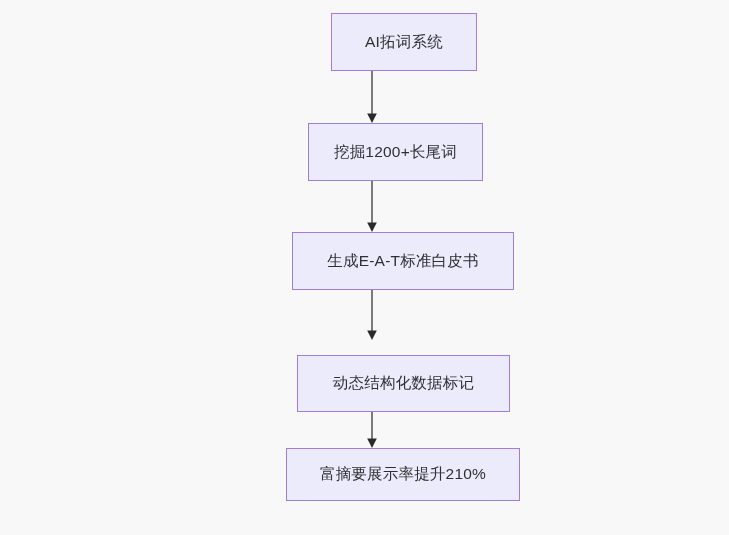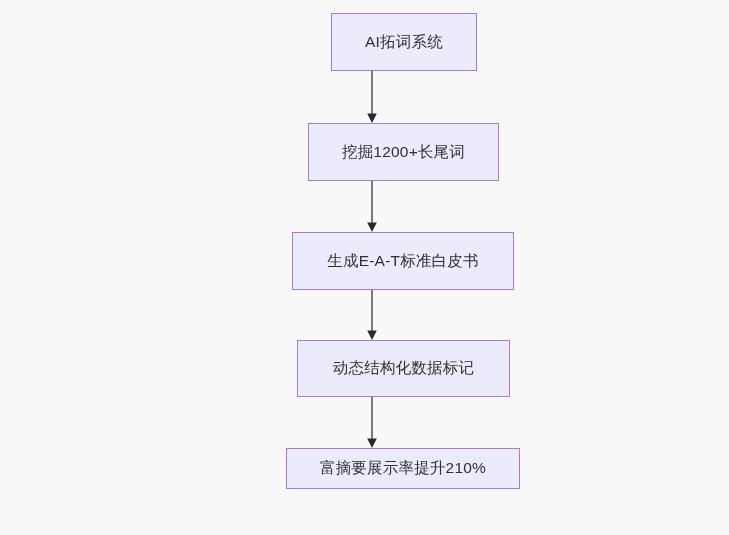--- a/index.html
+++ b/index.html
@@ -45,24 +45,24 @@
   }
   .edge-line {
     stroke: #7a7a7a;
     stroke-width: 2;
   }
   .edge-arrow {
     fill: #2a2a2a;
   }
   
   #node-0 { left: 299px; top: 13px;  width: 146px; height: 58px; }
-  #node-1 { left: 276px; top: 123px; width: 191px; height: 58px; }
+  #node-1 { left: 276px; top: 123px; width: 175px; height: 58px; }
   #node-2 { left: 260px; top: 232px; width: 222px; height: 58px; }
-  #node-3 { left: 265px; top: 340px; width: 213px; height: 57px; align-items: center; }
-  #node-4 { left: 254px; top: 448px; width: 234px; height: 41px; }
+  #node-3 { left: 265px; top: 355px; width: 213px; height: 57px; align-items: center; }
+  #node-4 { left: 254px; top: 448px; width: 234px; height: 53px; }
   
   #edge-0 { left: 360px; top: 71px;  width: 24px; height: 52px; }
   #edge-1 { left: 360px; top: 181px; width: 24px; height: 51px; }
   #edge-2 { left: 360px; top: 290px; width: 24px; height: 50px; }
   #edge-3 { left: 360px; top: 397px; width: 24px; height: 51px; }
 </style>
 </head>
 <body>
 
 <div id="flowchart-canvas">

